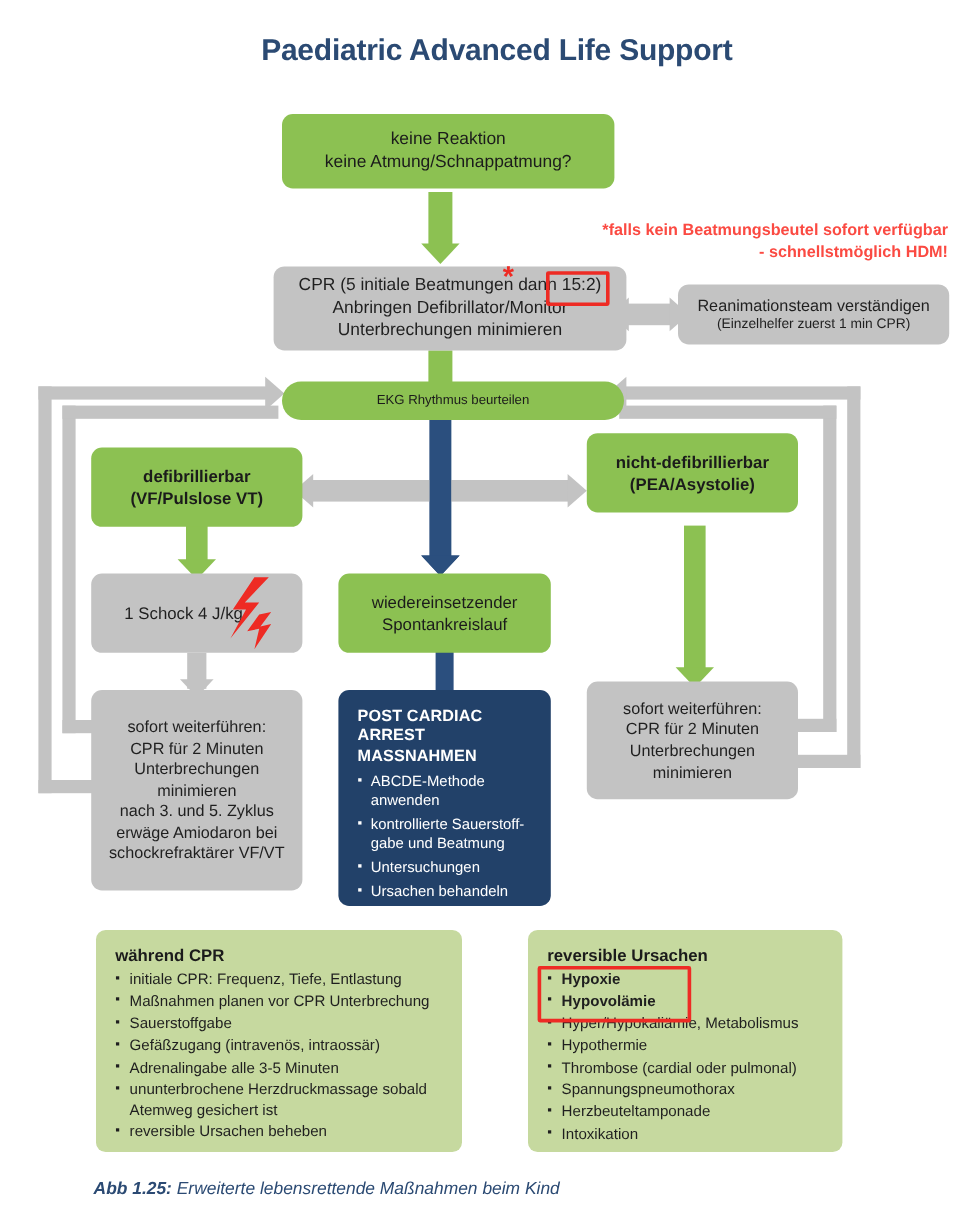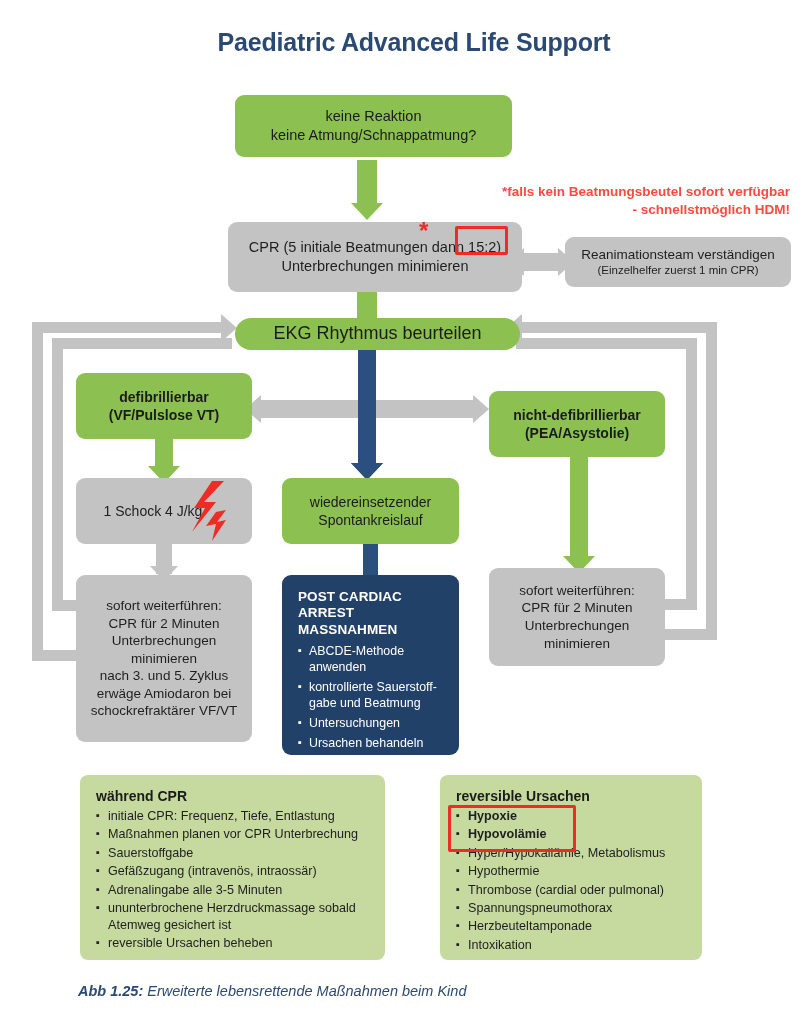--- a/index.html
+++ b/index.html
@@ -177,42 +177,43 @@
   <div class="conn bar-grey" style="left:660px; top:599px; width:37px; height:11px;"></div>
   <div class="conn bar-grey" style="left:516px; top:338px; width:181px; height:11px;"></div>
 
   <div class="node green" style="left:235px; top:95px; width:277px; height:62px; font-size:14.5px;">
     <span class="ln">keine Reaktion</span>
     <span class="ln">keine Atmung/Schnappatmung?</span>
   </div>
 
   <div class="node grey" style="left:228px; top:222px; width:294px; height:70px; font-size:14.5px;">
     <span class="ln">CPR  (5 initiale Beatmungen dann 15:2)</span>
+    <span class="ln">Anbringen Defibrillator/Monitor</span>
     <span class="ln">Unterbrechungen minimieren</span>
   </div>
   <div class="red-outline" style="left:455px; top:226px; width:47px; height:23px;"></div>
   <div id="asterisk-cpr">*</div>
 
   <div class="node grey" style="left:565px; top:237px; width:226px; height:50px; font-size:13px;">
     <span class="ln" style="font-size:13.5px;">Reanimationsteam verständigen</span>
     <span class="ln" style="font-size:11.5px;">(Einzelhelfer zuerst 1 min CPR)</span>
   </div>
 
   <div id="red-note">*falls kein Beatmungsbeutel sofort verfügbar - schnellstmöglich HDM!</div>
 
-  <div class="node green" style="left:235px; top:318px; width:285px; height:32px; font-size:18px;border-radius:16px;">
+  <div class="node green" style="left:235px; top:318px; width:285px; height:32px; font-size:11px;border-radius:16px;">
     <span class="ln">EKG Rhythmus beurteilen</span>
   </div>
 
   <div class="node green" style="left:76px; top:373px; width:176px; height:66px; font-size:14px; font-weight:bold;">
     <span class="ln">defibrillierbar</span>
     <span class="ln">(VF/Pulslose VT)</span>
   </div>
 
-  <div class="node green" style="left:489px; top:391px; width:176px; height:66px; font-size:14px; font-weight:bold;">
+  <div class="node green" style="left:489px; top:361px; width:176px; height:66px; font-size:14px; font-weight:bold;">
     <span class="ln">nicht-defibrillierbar</span>
     <span class="ln">(PEA/Asystolie)</span>
   </div>
 
   <div class="node grey" style="left:76px; top:478px; width:176px; height:66px; font-size:14px;">
     <span class="ln" style="margin-right:22px;">1 Schock 4 J/kg</span>
   </div>
   <div id="bolt-icon">
     <svg width="42" height="62" viewBox="0 0 42 62" aria-hidden="true">
       <polygon points="24,1 6,28 17,28 4,52 28,22 16,22 36,1" fill="#ee2b24"></polygon>

